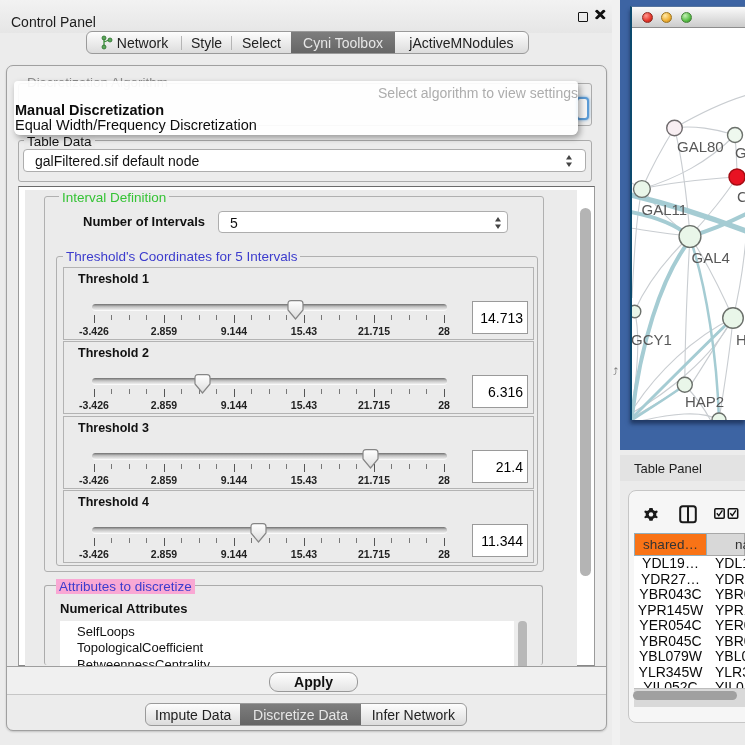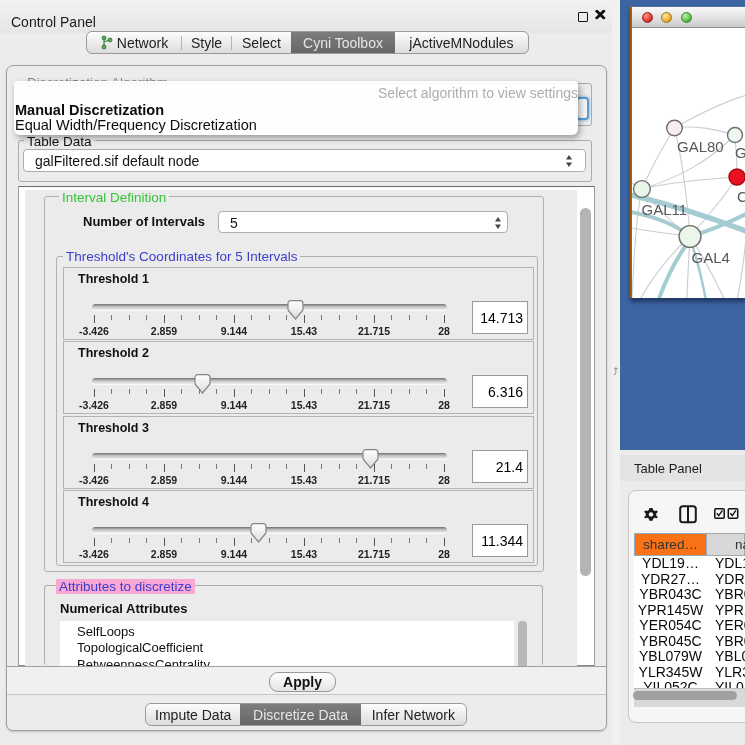--- a/index.html
+++ b/index.html
@@ -73,29 +73,29 @@
   text-align:right; padding:8px 4px 0 0; }
 .thumb { position:absolute; top:32px; width:17px; height:20px; }
 
 
 #attrlist { position:absolute; background:#fff; font-size:13px; color:#111; }
 #attrlist div { padding-left:17px; height:17.5px; line-height:17.5px; }
 
 
 #applystrip { left:7px; top:666px; width:599px; height:29px; background:#f0f0f0;
   border-top:1px solid #9e9e9e; border-bottom:1px solid #c6c6c6; }
-#applybtn { left:269px; top:672px; width:67px; height:20px;
+#applybtn { left:269px; top:672px; width:89px; height:20px;
   border:1px solid #989898; border-radius:9px; background:linear-gradient(#fefefe,#e4e4e4);
   font-size:14px; font-weight:600; color:#111; text-align:center; line-height:18px; }
 
 
 #gapstrip { left:612px; top:0; width:8px; height:745px; background:#f1f1f1; }
 #bluebox { left:620px; top:0; width:125px; height:450px; background:#3d64a3; }
-#netwin { left:630px; top:6px; width:115px; height:292px; background:#fff; overflow:hidden;
-  border-left:2px solid #a16207; border-top:1px solid #56749f; box-shadow:0 4px 4px rgba(15,30,60,0.6); }
+#netwin { left:630px; top:6px; width:115px; height:414px; background:#fff; overflow:hidden;
+  border-left:2px solid #0c4a6e; border-top:1px solid #56749f; box-shadow:0 4px 4px rgba(15,30,60,0.6); }
 #nettitle { position:absolute; left:0; top:0; width:100%; height:21px;
   background:linear-gradient(#fafafa,#cccccc); border-bottom:1px solid #8d8d8d; }
 .tl { position:absolute; top:4.5px; width:11px; height:11px; border-radius:50%; }
 #tlr { left:10px; background:radial-gradient(circle at 35% 30%, #ff9990, #e4352a 60%, #9f1b12); border:0.5px solid #8e2a22;}
 #tly { left:29px; background:radial-gradient(circle at 35% 30%, #ffe9a8, #efaf34 60%, #b07714); border:0.5px solid #9a7420;}
 #tlg { left:48.5px; background:radial-gradient(circle at 35% 30%, #c4f0b4, #59bf47 60%, #2e7c22); border:0.5px solid #45813a;}
 
 #tpbar { left:620px; top:455px; width:125px; height:26px; background:#e3e3e3; }
 #tpbar span { position:absolute; left:14px; top:6px; font-size:13px; color:#1d1d1d; }
 #belowtp { left:620px; top:481px; width:125px; height:264px; background:#ebebeb; }

